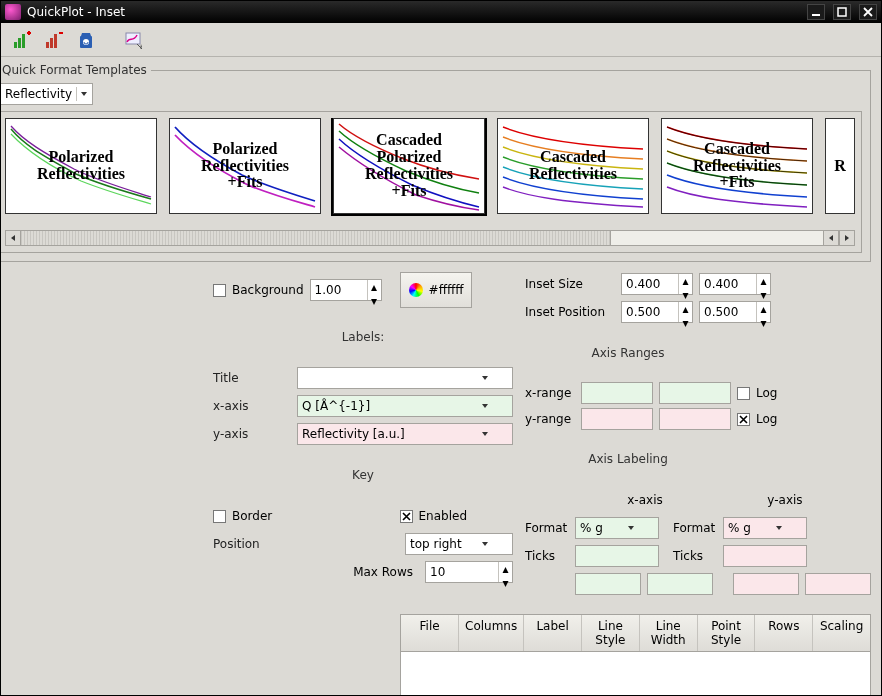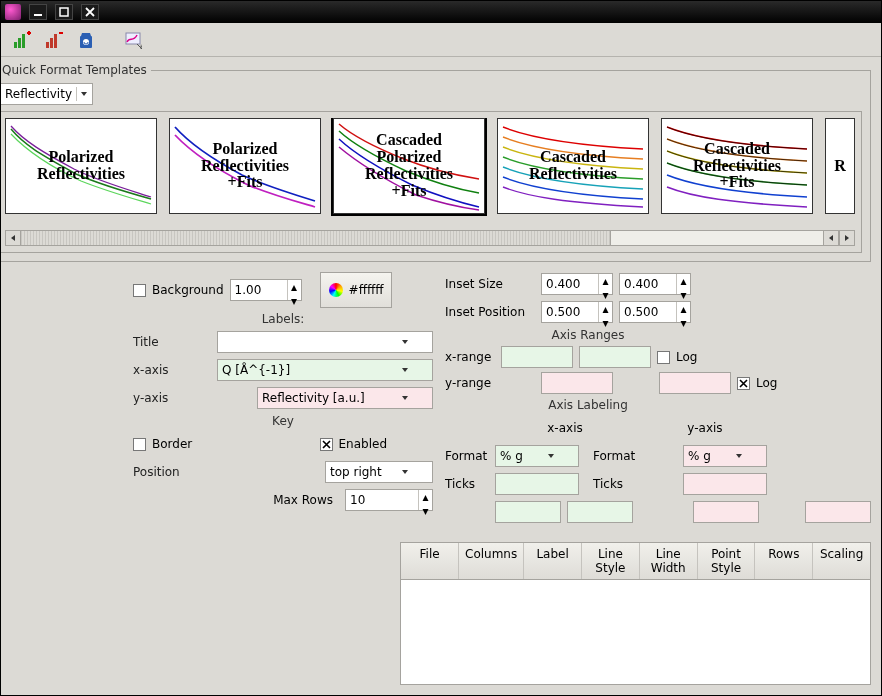--- a/index.html
+++ b/index.html
@@ -179,21 +179,21 @@
   .select-like {
     display: inline-flex; align-items: center; justify-content: space-between;
     gap: 4px;
     padding-right: 20px;
   }
   .select-like .arrow {
     width: 14px; height: 14px;
     display:flex;align-items:center;justify-content:center;
   }
   .green { background: #e7f6e7 !important; }
-  .pink  { background: #fbe7ea !important; margin-left: 40px; }
+  .pink  { background: #fbe7ea !important; }
 
   .spin {
     display: inline-flex; align-items:center;
     border: 1px solid #a5a39e;
     background:#fff;
     height: 22px;
   }
   .spin input {
     border: none; width: 56px; height: 20px; padding: 0 4px;
     font: inherit; outline: none; background: transparent;
@@ -217,21 +217,21 @@
     cursor: pointer;
   }
 
   .chk {
     width: 13px; height: 13px;
     border: 1px solid #777;
     background: #fff;
     display: inline-flex; align-items:center; justify-content:center;
   }
 
-  .section-head { text-align: center; color: #333; margin: 0 0; }
+  .section-head { text-align: center; color: #333; margin: 18px 0; }
 
   .axis-row { display:flex; align-items:center; gap:6px; }
   .axis-row .mini-lbl { width: 50px; }
 
   .small-input { width: 72px; }
   .tiny-input  { width: 66px; }
 
   
   .tbl-wrap {
     margin-top: 14px;
@@ -263,20 +263,21 @@
   }
   svg { display:block; }
 </style>
 </head>
 <body>
 
 <div class="win">
 
   <div class="titlebar">
     <div class="app-icon"></div>
+    <div class="title">QuickPlot - Inset</div>
     <div class="win-btn">
       <svg viewBox="0 0 10 10">
           <rect x="1" y="7" width="8" height="2" fill="#fff"></rect>
         </svg>
     </div>
     <div class="win-btn">
       <svg viewBox="0 0 10 10">
           <rect x="1" y="1" width="8" height="8" fill="none" stroke="#fff" stroke-width="1.5"></rect>
         </svg>
     </div>

